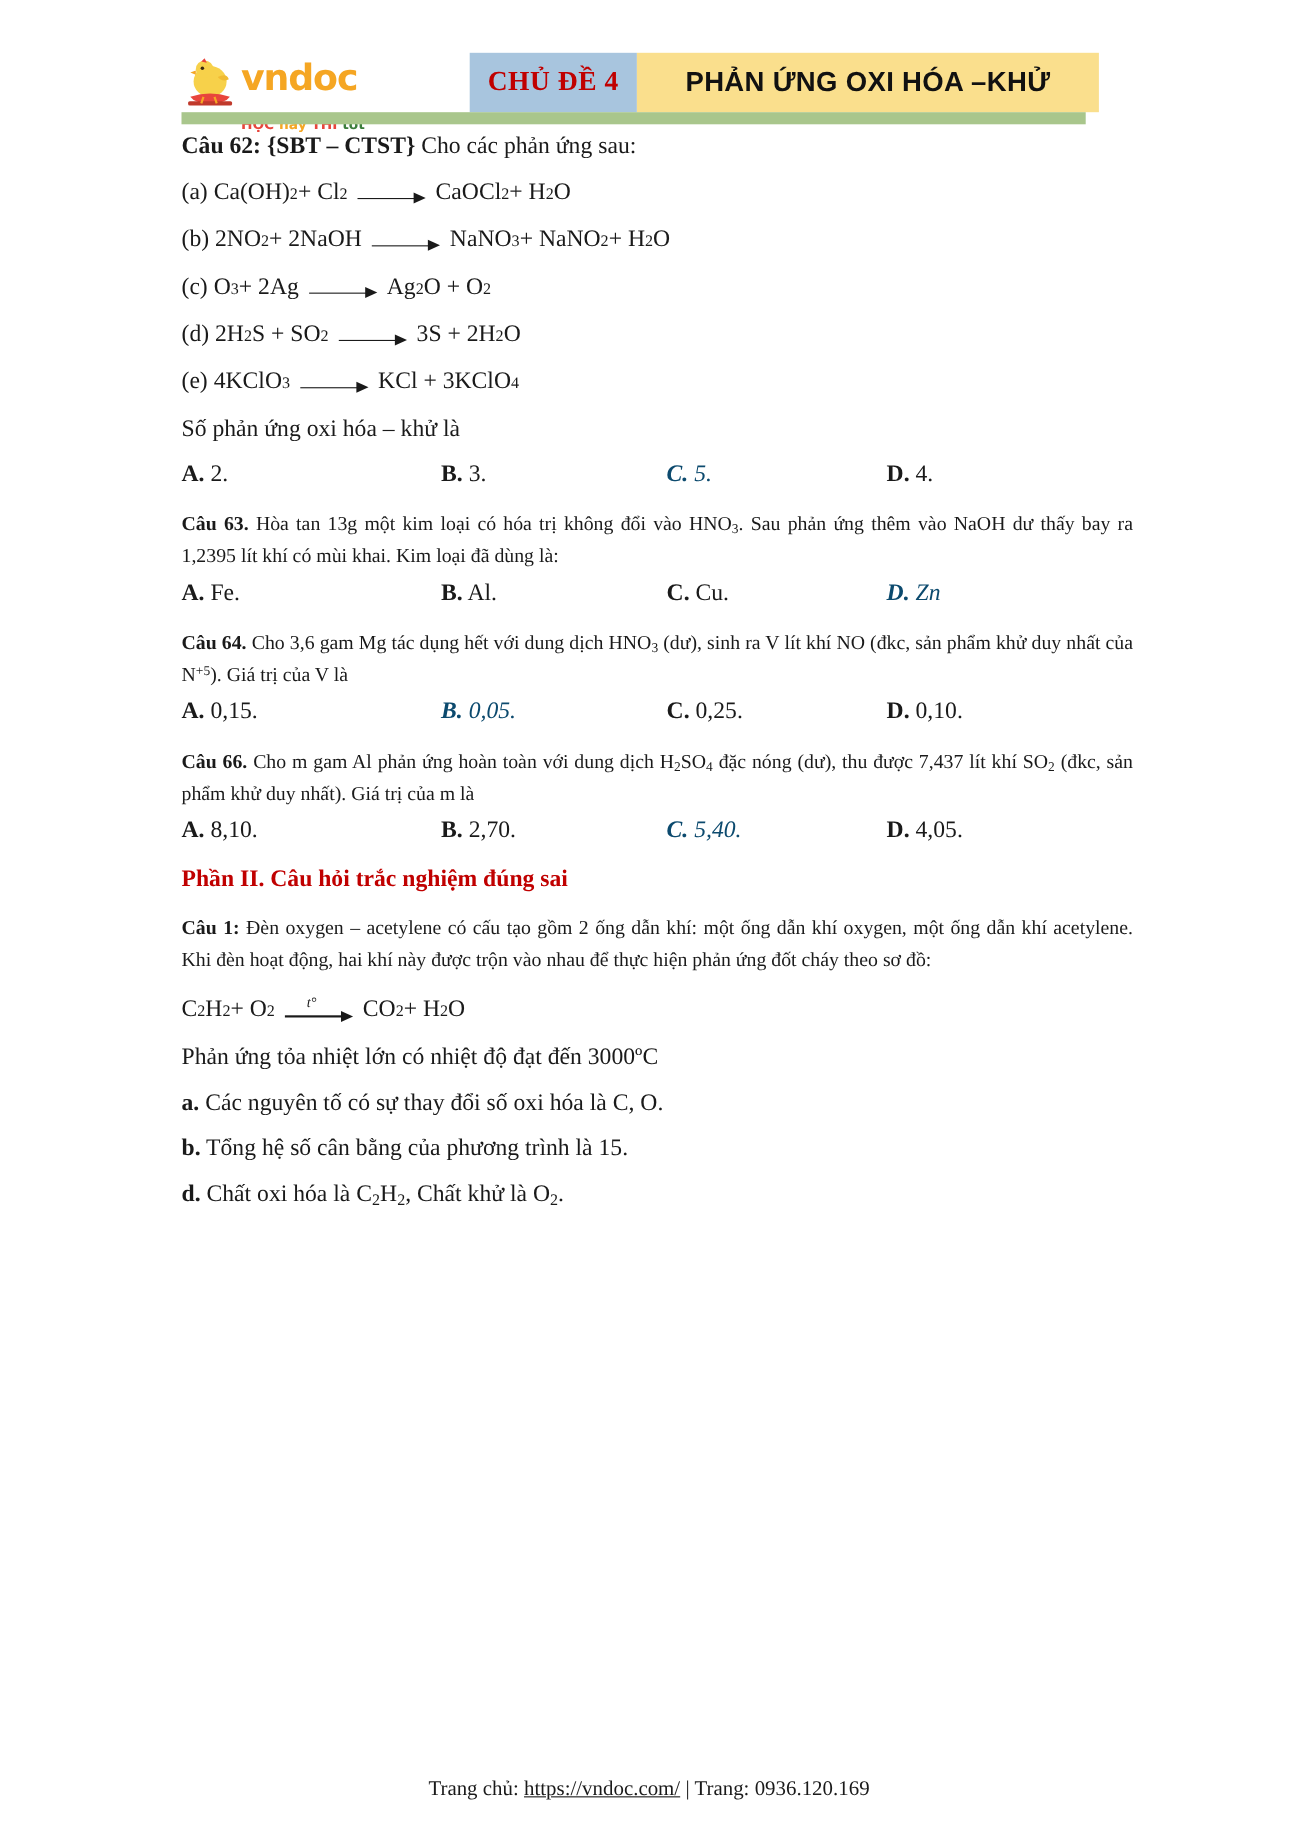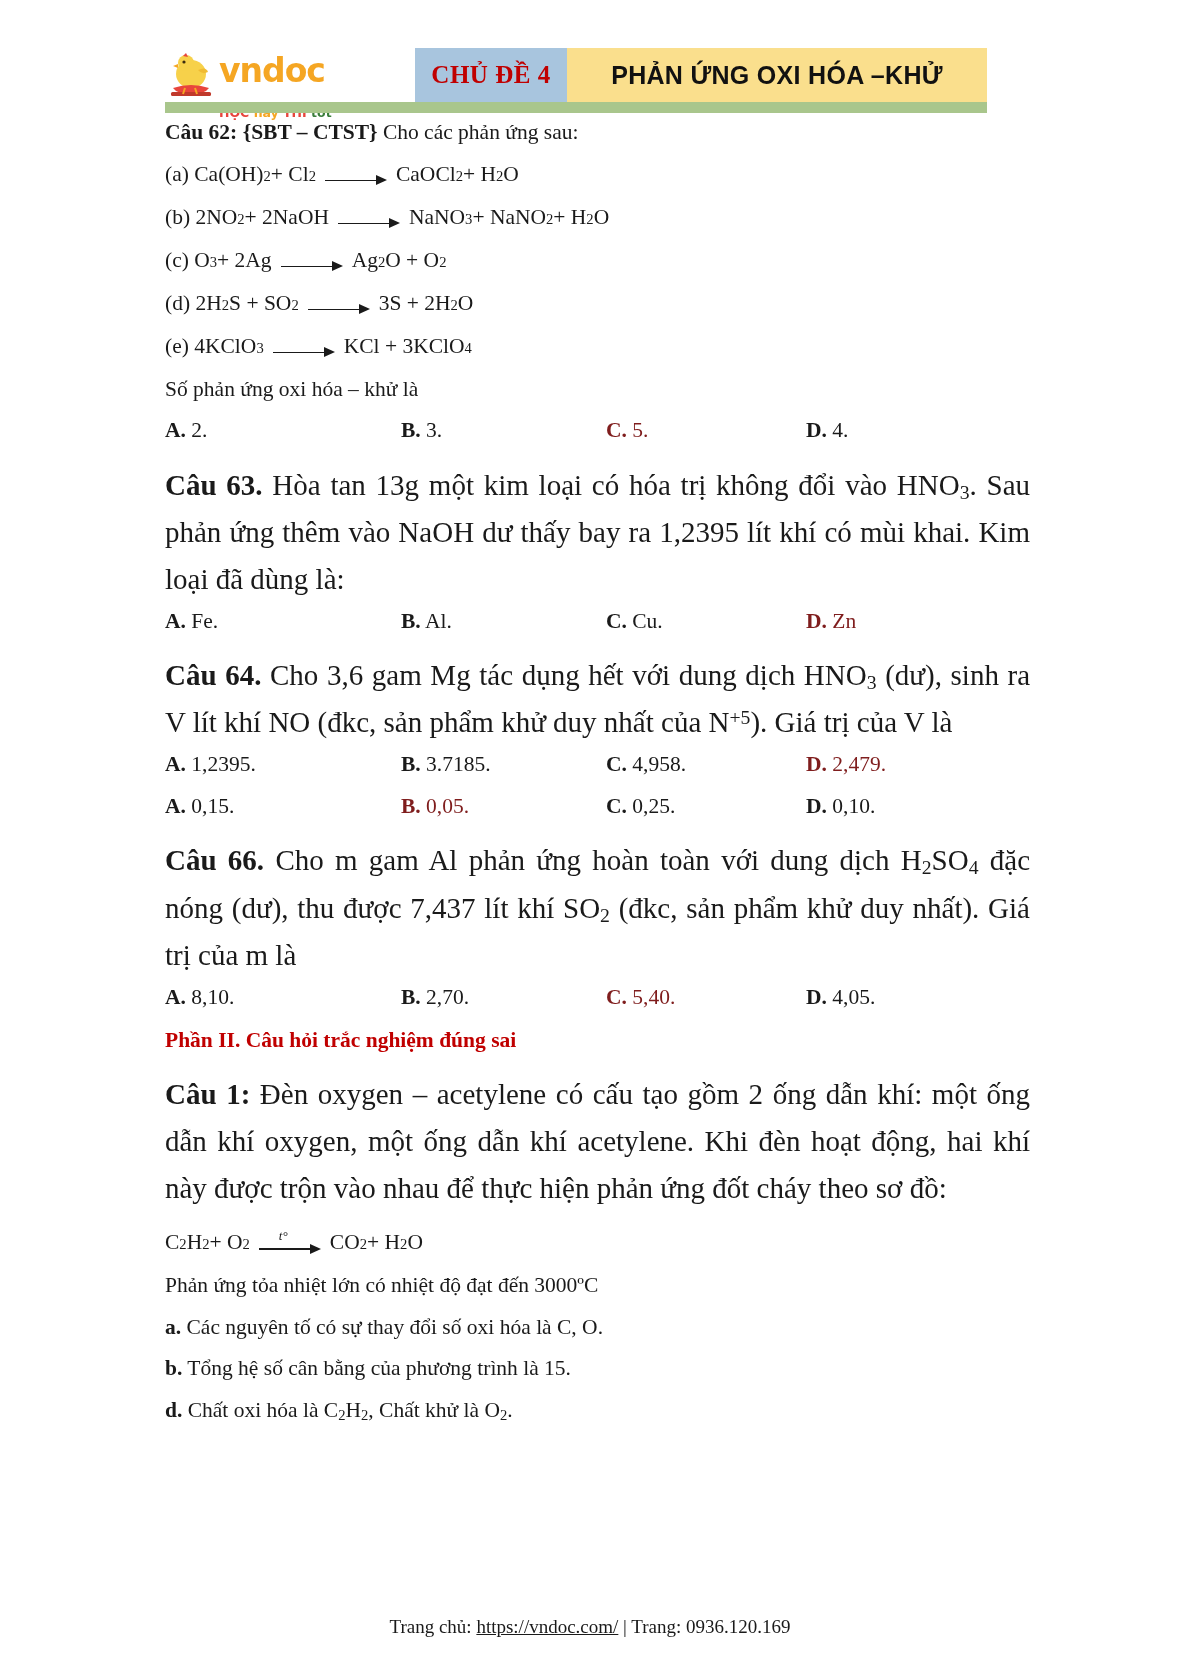--- a/index.html
+++ b/index.html
@@ -65,21 +65,21 @@
     margin-top: 20px;
     white-space: nowrap;
   }
   .tag-hoc { color: #e8453c; }
   .tag-hay { color: #f5a623; }
   .tag-thi { color: #e8453c; }
   .tag-tot { color: #3b7d3b; }
 
   .banner {
     position: absolute;
-    left: 260px;
+    left: 272px;
     top: 0;
     display: flex;
     height: 54px;
     width: 572px;
   }
   .banner-left {
     background: #a8c5de;
     width: 152px;
     display: flex;
     align-items: center;
@@ -121,28 +121,28 @@
   .content {
     margin: 12px 150px 0 165px;
   }
   .line {
     font-size: 21.5px;
     line-height: 1.0;
     margin: 0 0 20px 0;
     white-space: nowrap;
   }
   .para {
-    font-size: 29px;
+    font-size: 18px;
     line-height: 1.62;
     margin: 0 0 8px 0;
     text-align: justify;
     text-justify: inter-word;
   }
   .b { font-weight: bold; }
-  .red { color: #7f1d1d; }
+  .red { color: #0c4a6e; font-style: italic; }
   sub { font-size: 0.68em; vertical-align: -0.22em; }
   sup { font-size: 0.68em; vertical-align: 0.42em; }
 
   
   .answers {
     display: flex;
     font-size: 21.5px;
     margin: 0 0 20px 0;
     line-height: 1.0;
   }
@@ -301,26 +301,20 @@
       <span class="opt"><span class="b">B.</span> <span>Al.</span></span>
       <span class="opt"><span class="b">C.</span> <span>Cu.</span></span>
       <span class="opt red"><span class="b">D.</span> <span>Zn</span></span>
     </div>
 
     <div class="para">
       <span class="b">Câu 64.</span>
       <span>Cho 3,6 gam Mg tác dụng hết với dung dịch HNO</span><sub>3</sub><span> (dư), sinh ra V lít khí NO (đkc, sản phẩm khử duy nhất của N</span><sup>+5</sup><span>). Giá trị của V là</span>
     </div>
 
-    <div class="answers">
-      <span class="opt"><span class="b">A.</span> <span>1,2395.</span></span>
-      <span class="opt"><span class="b">B.</span> <span>3.7185.</span></span>
-      <span class="opt"><span class="b">C.</span> <span>4,958.</span></span>
-      <span class="opt red"><span class="b">D.</span> <span>2,479.</span></span>
-    </div>
 
 
     <div class="answers">
       <span class="opt"><span class="b">A.</span> <span>0,15.</span></span>
       <span class="opt red"><span class="b">B.</span> <span>0,05.</span></span>
       <span class="opt"><span class="b">C.</span> <span>0,25.</span></span>
       <span class="opt"><span class="b">D.</span> <span>0,10.</span></span>
     </div>
 
     <div class="para">

